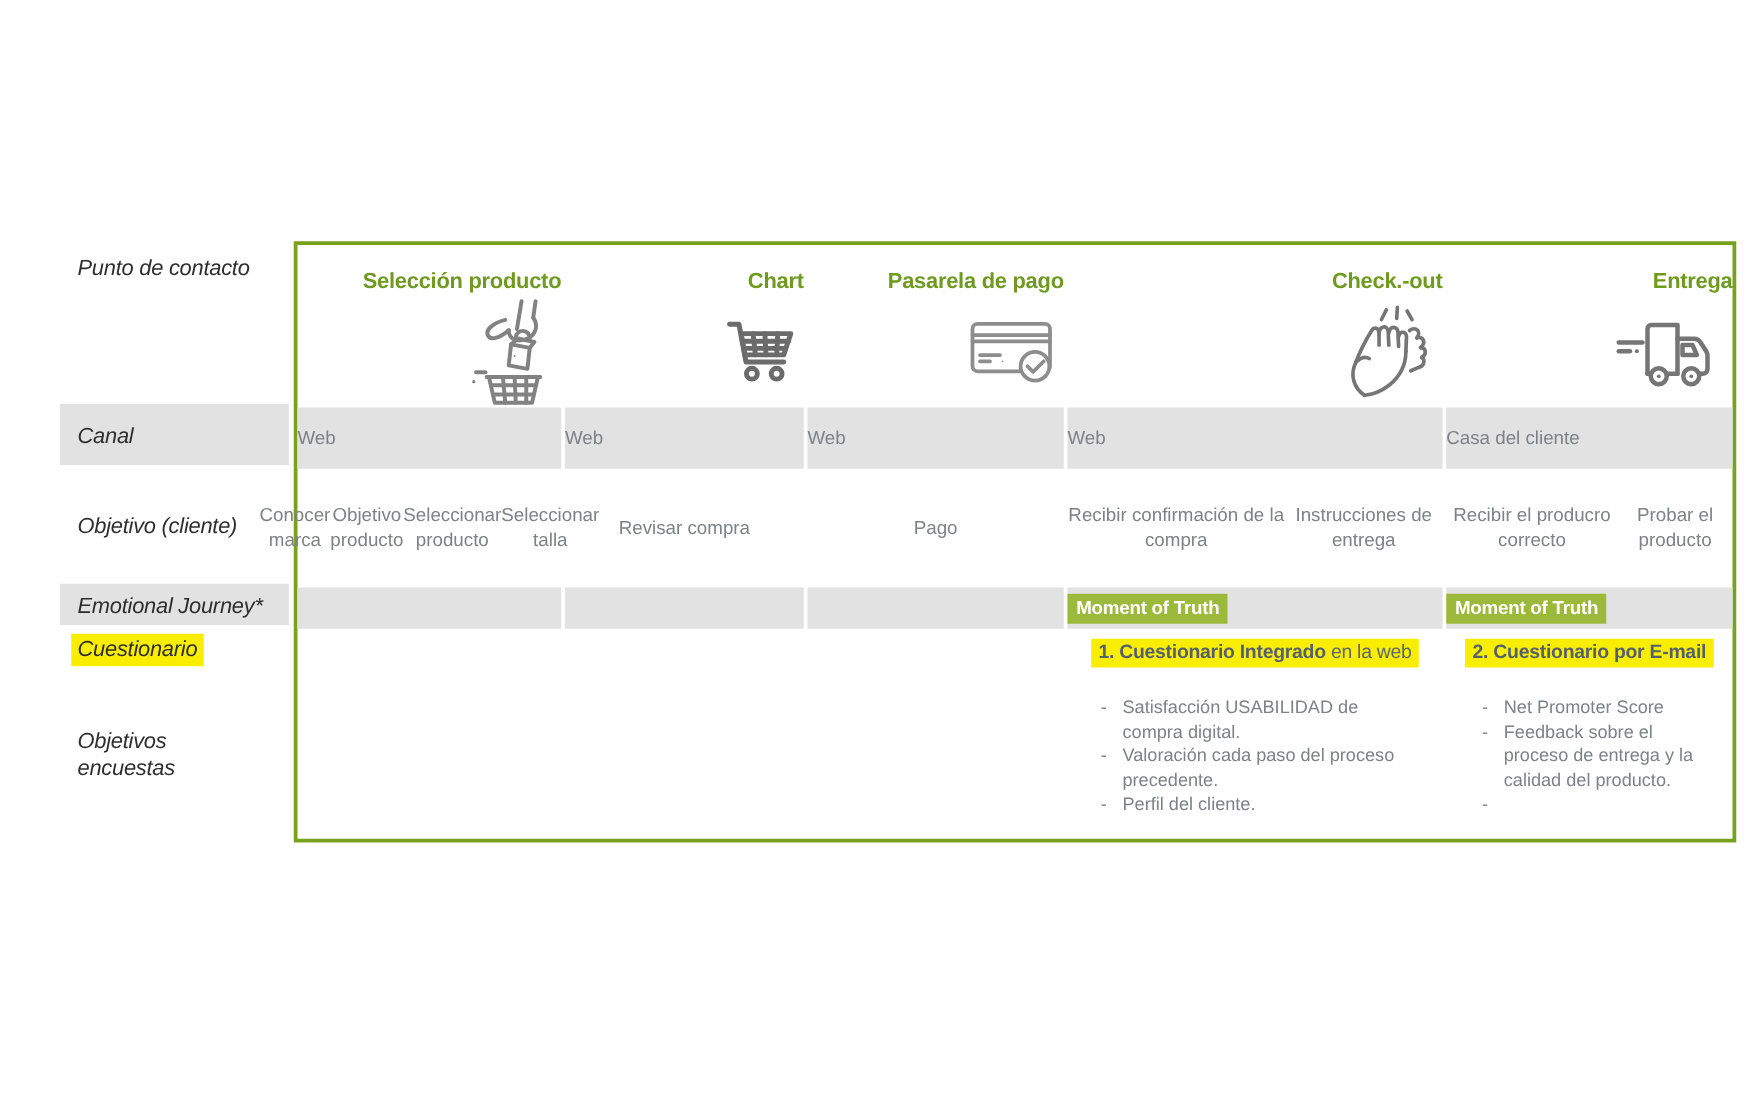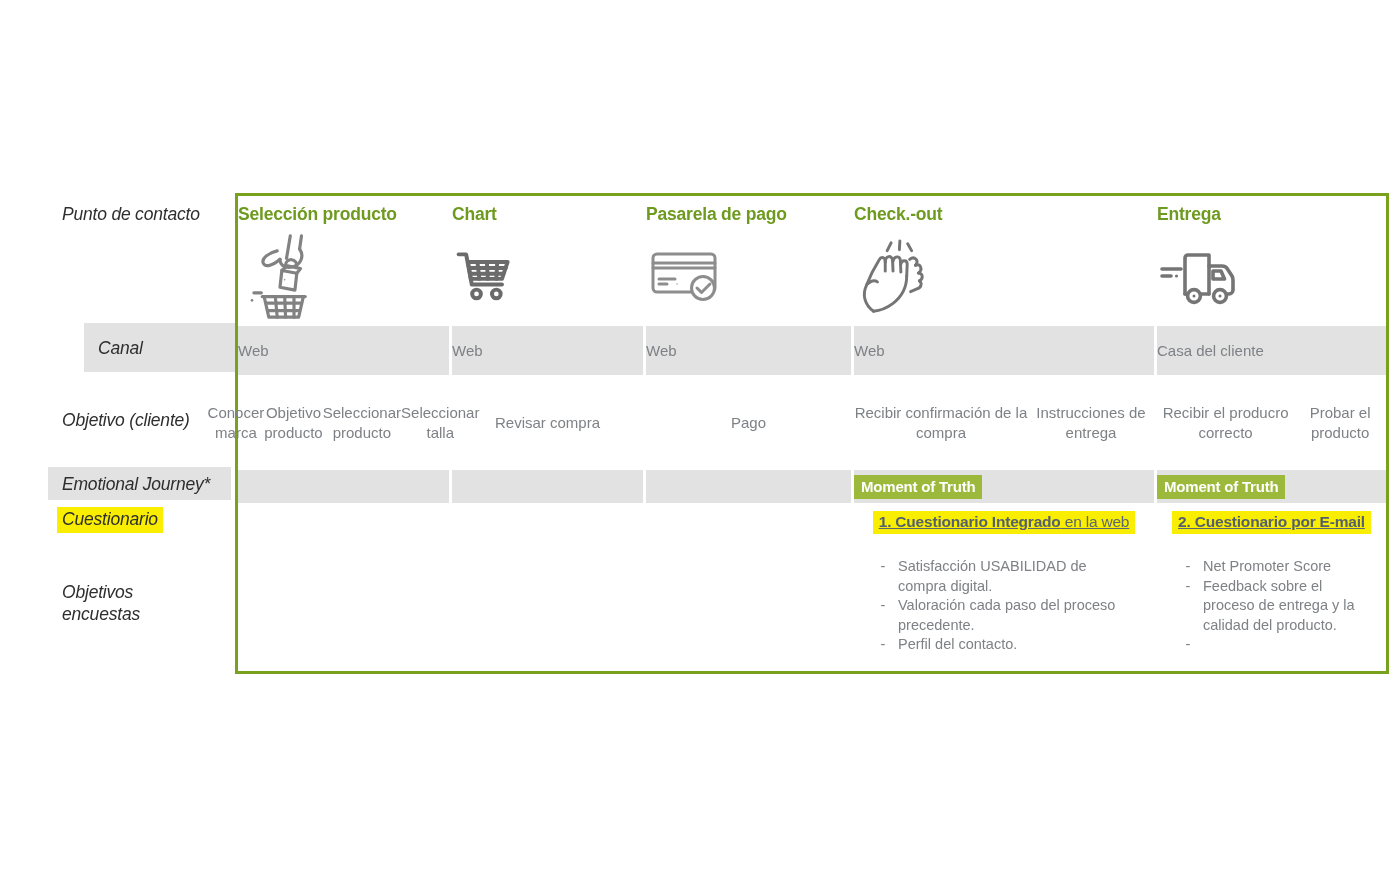--- a/index.html
+++ b/index.html
@@ -6,21 +6,21 @@
   body{
     width:1400px;height:875px;background:#ffffff;position:relative;overflow:hidden;
     font-family:"Liberation Sans",sans-serif;
     -webkit-font-smoothing:antialiased;
   }
   .journey{position:absolute;left:48px;top:193px;display:flex;}
   
   .labels{width:187px;flex:none;}
   .lrow{box-sizing:border-box;}
   .lrow.r-header{height:130px;padding-top:10px;}
-  .lrow.r-canal{height:49px;margin-left:36px;}
+  .lrow.r-canal{height:49px;}
   .lrow.r-objetivo{height:95px;display:flex;align-items:center;}
   .lrow.r-emotional{height:33px;}
   .lrow.r-cuest{height:45px;padding-top:7px;}
   .lrow.r-obj2{height:123px;padding-top:36px;}
   .label{
     font-style:italic;color:#2e2e2e;font-size:17.5px;letter-spacing:-0.2px;
     padding-left:14px;line-height:22px;
   }
   .band{
     width:183px;height:100%;background:#e2e2e2;display:flex;align-items:center;
@@ -36,35 +36,35 @@
     display:grid;grid-template-columns:211px 191px 205px 300px 1fr;column-gap:3px;
     box-sizing:border-box;
   }
   .r-header{height:130px;}
   .r-canal{height:49px;}
   .r-objetivo{height:95px;}
   .r-emotional{height:33px;}
   .r-cuest{height:45px;}
   .r-obj2{height:123px;}
   .cell{box-sizing:border-box;min-width:0;}
-  .head-cell{display:flex;flex-direction:column;align-items:flex-start;padding-top:8px;}
+  .head-cell{display:flex;flex-direction:column;align-items:flex-end;padding-top:18px;}
   .head-title{color:#6e9a1f;font-weight:bold;font-size:17.5px;letter-spacing:-0.2px;}
   .icon-wrap{flex:1;display:flex;align-items:center;justify-content:center;padding-top:2px;}
   .gray-cell{background:#e2e2e2;display:flex;align-items:center;justify-content:flex-start;}
   .canal-text{color:#7e8185;font-size:15px;}
   .obj-cell{display:flex;flex-direction:row;align-items:center;justify-content:center;}
   .obj-line{color:#7e8185;font-size:15px;line-height:19.5px;text-align:center;}
   .mot-badge{
     background:#9cb93c;color:#ffffff;font-weight:bold;font-size:15px;
     padding:3px 7px 4px 7px;letter-spacing:-0.2px;
   }
   .cuest-cell{display:flex;justify-content:center;align-items:flex-start;padding-top:8px;}
   .q-badge{
     background:#f9ee00;color:#5b6673;font-size:15.5px;padding:2px 6px 3px 6px;
-    letter-spacing:-0.2px;white-space:nowrap;text-decoration:underline;
+    letter-spacing:-0.2px;white-space:nowrap;
   }
   .q-badge .q-bold{font-weight:bold;color:#55606e;}
   .obj2-cell{padding-top:9px;}
   .col4-pad{padding-left:14px;padding-right:22px;}
   .col5-pad{padding-left:16px;padding-right:14px;}
   .bullet{display:flex;align-items:flex-start;}
   .bullet .dash{flex:none;width:30px;text-align:center;color:#7e8185;font-size:14.5px;line-height:19.5px;}
   .bullet .txt{flex:1;text-align:left;color:#7e8185;font-size:14.5px;line-height:19.5px;}
   svg{display:block;}
 </style>
@@ -264,21 +264,21 @@
         <div class="bullet">
           <span class="dash">-</span>
           <span class="txt">Satisfacción USABILIDAD de compra digital.</span>
         </div>
         <div class="bullet">
           <span class="dash">-</span>
           <span class="txt">Valoración cada paso del proceso precedente.</span>
         </div>
         <div class="bullet">
           <span class="dash">-</span>
-          <span class="txt">Perfil del contacto.</span>
+          <span class="txt">Perfil del cliente.</span>
         </div>
       </div>
       <div class="cell obj2-cell col5-pad">
         <div class="bullet">
           <span class="dash">-</span>
           <span class="txt">Net Promoter Score</span>
         </div>
         <div class="bullet">
           <span class="dash">-</span>
           <span class="txt">Feedback sobre el proceso de entrega y la calidad del producto.</span>

